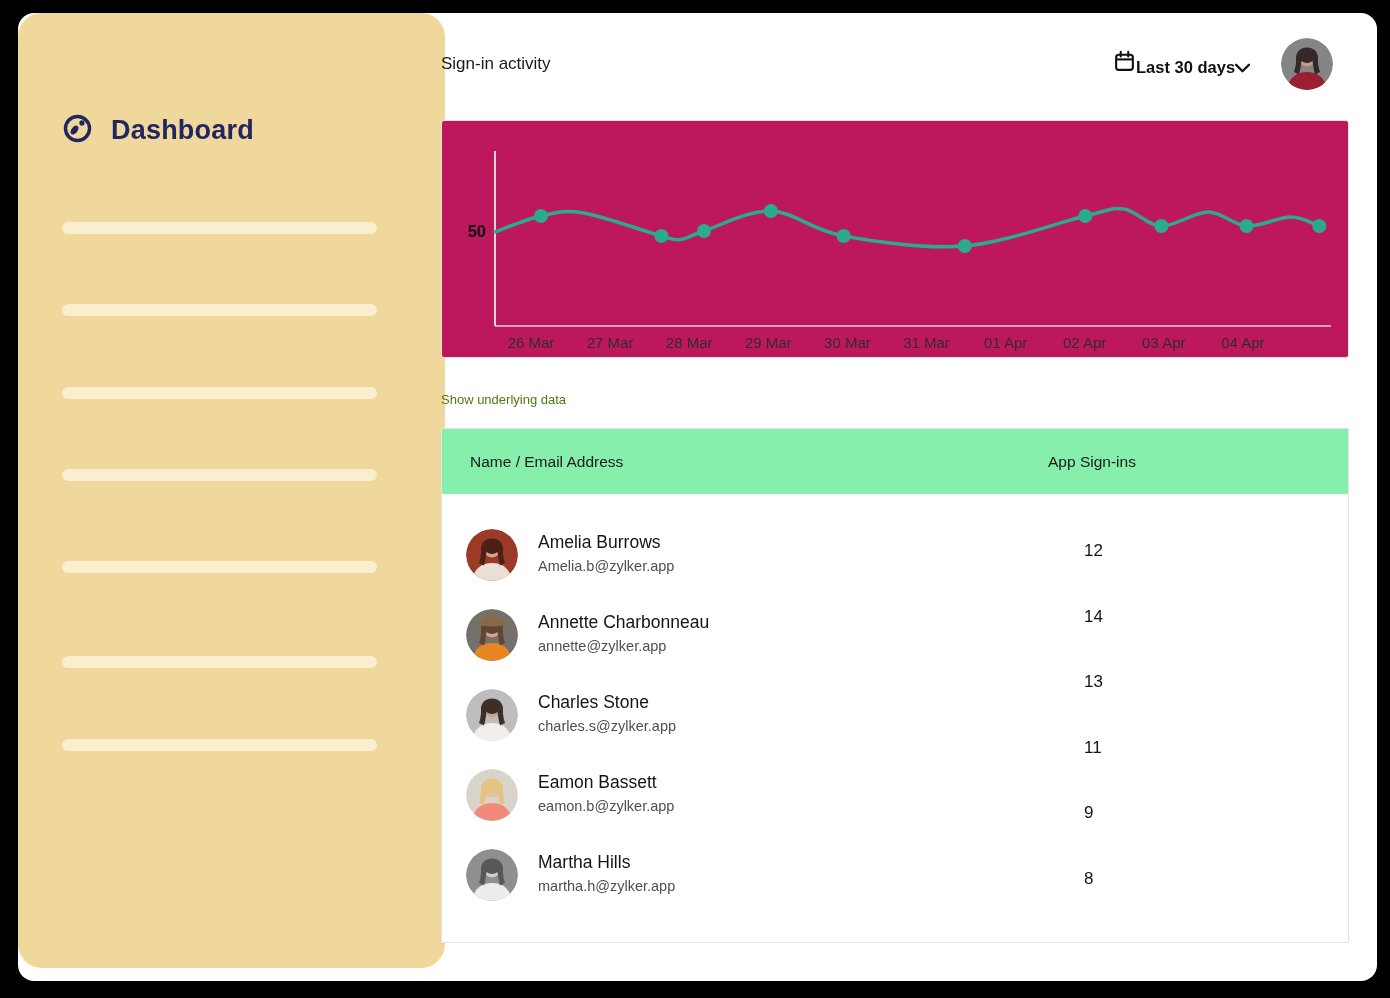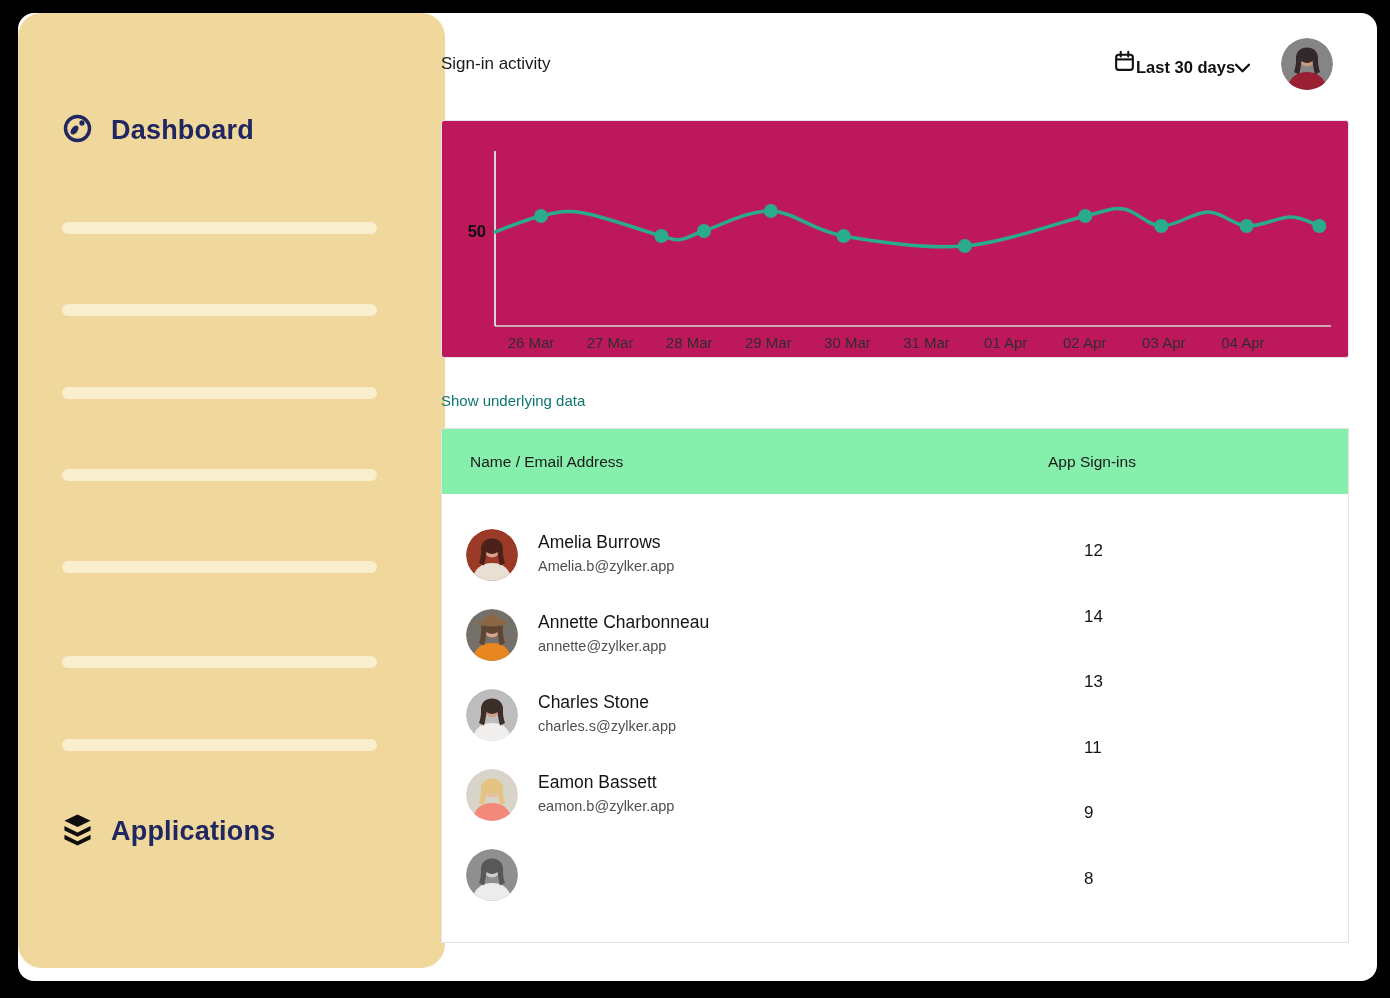--- a/index.html
+++ b/index.html
@@ -19,21 +19,21 @@
   .page-title { position:absolute; left:423px; top:41px; font-size:17px; font-weight:500; color:#1a1a1a; }
   .range-picker { position:absolute; left:1095px; top:37px; display:flex; align-items:flex-end; cursor:pointer; }
   .range-label { font-size:16.5px; font-weight:700; color:#111; }
   .avatar-top { position:absolute; left:1263px; top:25px; width:52px; height:52px; border-radius:50%; overflow:hidden; cursor:pointer; }
 
   
   .chart-card { position:absolute; left:423px; top:107px; width:908px; height:238px; background:#be185d;
     border:1px solid #e5e5e5; border-radius:3px; }
   .chart-card svg { display:block; }
 
-  .underlying { position:absolute; left:423px; top:379px; font-size:15px; font-weight:400; color:#0f766e; cursor:pointer; }
+  .underlying { position:absolute; left:423px; top:379px; font-size:13px; font-weight:400; color:#4d7c0f; cursor:pointer; }
 
   
   .table { position:absolute; left:423px; top:415px; width:908px; height:515px; background:#fff; border:1.5px solid #e3e3e3; }
   .thead { position:absolute; left:0; top:0; width:100%; height:65px; background:#86efac; }
   .th { position:absolute; font-size:15.5px; font-weight:500; color:#1a1a1a; top:24px; }
   .th-name { left:28px; }
   .th-signins { left:606px; }
   .row { position:absolute; left:0; width:100%; height:56px; cursor:pointer; }
   .row .row-avatar { position:absolute; left:24px; top:0; width:52px; height:52px; border-radius:50%; overflow:hidden; }
   .row .row-text { position:absolute; left:96px; top:2px; }
@@ -61,30 +61,20 @@
     <div id="ph-bars">
         <div class="ph-bar" style="top: 209px; background: rgb(249, 238, 205);"></div>
         <div class="ph-bar" style="top: 291px; background: rgb(249, 238, 205);"></div>
         <div class="ph-bar" style="top: 374px; background: rgb(249, 238, 205);"></div>
         <div class="ph-bar" style="top: 456px; background: rgb(249, 238, 205);"></div>
         <div class="ph-bar" style="top: 548px; background: rgb(249, 238, 205);"></div>
         <div class="ph-bar" style="top: 643px; background: rgb(249, 238, 205);"></div>
         <div class="ph-bar" style="top: 726px; background: rgb(249, 238, 205);"></div>
       </div>
 
-    <div class="side-nav bottom">
-      <span>
-        <svg width="31" height="33" viewBox="0 0 32 34">
-          <path d="M16 1.5 L29.5 8 L16 14.5 L2.5 8 Z" fill="#0e0e0e"></path>
-          <path d="M2.5 13.5 L16 20 L29.5 13.5 L29.5 18 L16 24.5 L2.5 18 Z" fill="#0e0e0e"></path>
-          <path d="M2.5 22.5 L16 29 L29.5 22.5 L29.5 27 L16 33.5 L2.5 27 Z" fill="#0e0e0e"></path>
-        </svg>
-      </span>
-      <span class="nav-label">Applications</span>
-    </div>
   </div>
 
   <div class="page-title">Sign-in activity</div>
 
   <div class="range-picker">
     <span>
       <svg width="23" height="23" viewBox="0 0 22 22">
         <rect x="3" y="4.5" width="16" height="14.5" rx="2.5" fill="none" stroke="#111" stroke-width="2"></rect>
         <line x1="7.4" y1="1.8" x2="7.4" y2="6.2" stroke="#111" stroke-width="2" stroke-linecap="round"></line>
         <line x1="14.6" y1="1.8" x2="14.6" y2="6.2" stroke="#111" stroke-width="2" stroke-linecap="round"></line>
@@ -240,20 +230,24 @@
                 </clipPath>
               </defs>
     <g clip-path="url(#cp6)">
       <rect width="52" height="52" fill="#8f8f8f"></rect>
       <path d="M6,52 C8,39 16,34 26,34 C36,34 44,39 46,52 Z" fill="#ececec"></path>
       <circle cx="26" cy="20" r="8.5" fill="#cfcfcf"></circle>
       <path d="M26,9.5 c-7.5,0 -11.5,5.5 -11,11.5 c0.3,3.5 -0.5,9 -2,13 l5,2.5 c1.5,-5.5 2,-10 2.5,-13.5 c3.5,2.5 8,2.5 11,0 c0.5,3.5 1,8 2.5,13.5 l5,-2.5 c-1.5,-4 -2.3,-9.5 -2,-13 c0.5,-6 -3.5,-11.5 -11,-11.5 z" fill="#585858"></path>
 
     </g>
             </svg></div>
+          <div class="row-text">
+            <div class="row-name">Martha Hills</div>
+            <div class="row-email">martha.h@zylker.app</div>
+          </div>
         </div>
       </div>
     <div id="signin-values">
         <div class="signin-val" style="top: 110px;">12</div>
         <div class="signin-val" style="top: 175.5px;">14</div>
         <div class="signin-val" style="top: 241px;">13</div>
         <div class="signin-val" style="top: 306.5px;">11</div>
         <div class="signin-val" style="top: 372px;">9</div>
         <div class="signin-val" style="top: 437.5px;">8</div>
       </div>

